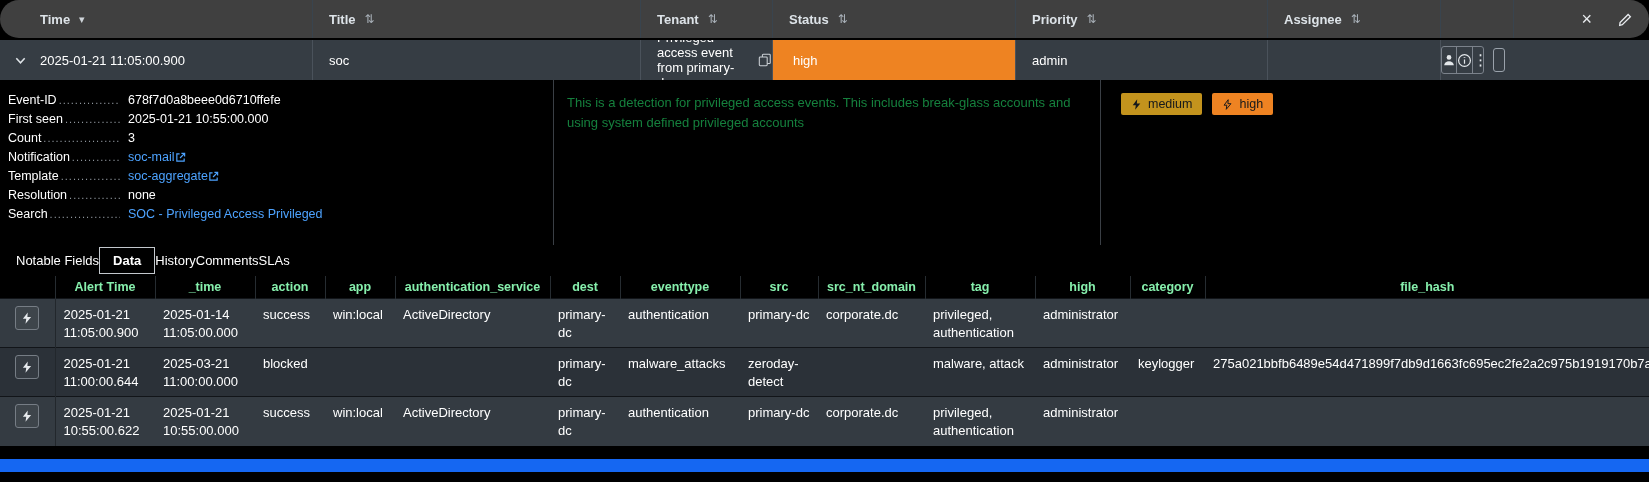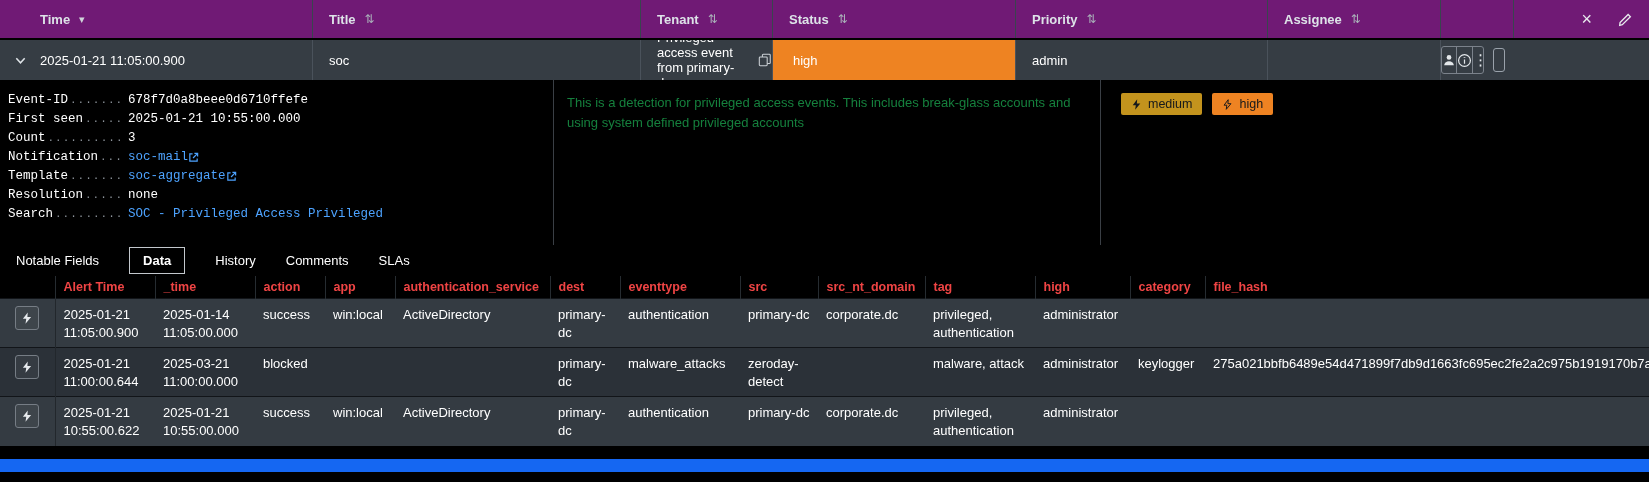--- a/index.html
+++ b/index.html
@@ -6,23 +6,23 @@
   html,body { background:#000; }
   .app {
     position:relative; width:1649px; height:482px; overflow:hidden;
     background:#000; color:#fff;
     font-family:"Liberation Sans","DejaVu Sans",sans-serif;
     display:flex; flex-direction:column;
   }
 
   
   .list-header {
-    height:38px; flex:0 0 38px; background:#701a75;
+    height:38px; flex:0 0 38px; background:#404040;
     display:grid; grid-template-columns:312px 328px 132px 243px 252px 173px 73px 1fr;
-    align-items:stretch; font-size:13px; font-weight:bold; color:#dde3e8;
+    align-items:stretch; font-size:13px; font-weight:bold; color:#dde3e8;border-radius:19px;
   }
   .hcell { display:flex; align-items:center; gap:9px; padding-left:16px; border-left:1px solid #39444e; overflow:hidden; }
   .hcell:first-child { border-left:none; padding-left:40px; }
   .sort-ic { color:#aab2ba; font-size:12px; font-weight:normal; }
   .caret-ic { color:#cfd5da; font-size:11px; }
   .h-actions { display:flex; align-items:center; justify-content:flex-end; gap:26px; padding-right:16px; border-left:1px solid #39444e; }
   .close-ic { font-size:18px; font-weight:normal; color:#e8ebee; cursor:pointer; line-height:1; }
   .svg-ic { display:inline-flex; align-items:center; justify-content:center; }
 
   
@@ -40,42 +40,42 @@
   .icon-btn { width:31px; display:flex; align-items:center; justify-content:center; background:transparent; border:none; border-left:1px solid #7b828b; color:#e3e7ea; cursor:pointer; font-size:15px; }
   .icon-btn:first-child { border-left:none; }
   .checkbox { width:24px; height:24px; border:1px solid #9aa2ab; border-radius:3px; margin-left:9px; cursor:pointer; }
 
   
   .details {
     height:165px; flex:0 0 165px; background:#000;
     display:grid; grid-template-columns:553px 547px 1fr;
   }
   .d-left { padding:13px 10px 0 8px; }
-  .kv { display:flex; align-items:baseline; height:19px; font-size:12.5px;font-family:Liberation Mono, monospace; }
+  .kv { display:flex; align-items:baseline; height:19px; font-size:12.5px; }
   .kv-label { width:114px; flex:0 0 114px; display:flex; align-items:baseline; overflow:hidden; }
   .kv-dots { flex:1; overflow:hidden; white-space:nowrap; color:#8e959c; letter-spacing:1px; font-size:11px; margin:0 2px; }
   .kv-dots::after { content:"........................................................."; }
   .kv-value { padding-left:6px; white-space:nowrap; }
   a.link { color:#4da3ff; text-decoration:none; display:inline-flex; align-items:center; gap:0; }
   .d-mid { border-left:1px solid #3a3f45; padding:13px 20px 0 13px; }
   .desc { font-size:13px; line-height:20px; max-width:505px; color:#15803d; }
   .d-right { border-left:1px solid #3a3f45; padding:13px 0 0 20px; display:flex; align-items:flex-start; gap:10px; }
   .badge { display:inline-flex; align-items:center; gap:6px; padding:4px 10px; font-size:12.5px; color:#15181b; border-radius:2px; cursor:pointer; white-space:nowrap; }
   .badge-medium { background:#c3931d; }
   .badge-high { background:#ee8322; }
 
   
-  .tabs { height:31px; flex:0 0 31px; display:flex; align-items:center; gap:30px; padding-left:16px; font-size:13px; background:#000; }
+  .tabs { height:31px; flex:0 0 31px; display:flex; align-items:center; padding-left:16px; font-size:13px; background:#000; }
   .tab { cursor:pointer; color:#fff; padding:5px 0; }
   .tab.active { font-weight:bold; border:1px solid #c3c8cd; padding:5px 13px; }
 
   
   table.data { width:100%; border-collapse:collapse; table-layout:fixed; font-size:13px; }
   table.data th {
-    background:#000; color:#ef4444; text-align:left; font-weight:bold;
+    background:#000; color:#86efac; text-align:center; font-weight:bold;
     padding:4px 8px; height:22px; white-space:nowrap; overflow:hidden;
     border-left:1px solid #262c31; font-size:12.5px;margin-left:6px;
   }
   table.data th:first-child { border-left:none; }
   table.data td {
     vertical-align:top; padding:7px 8px 0 8px; height:49px; line-height:18px;
     overflow:hidden; word-wrap:break-word; border-top:1px solid #121519;
   }
   tr.row-odd { background:#343b42; }
   tr.row-even { background:#2b3138; }

